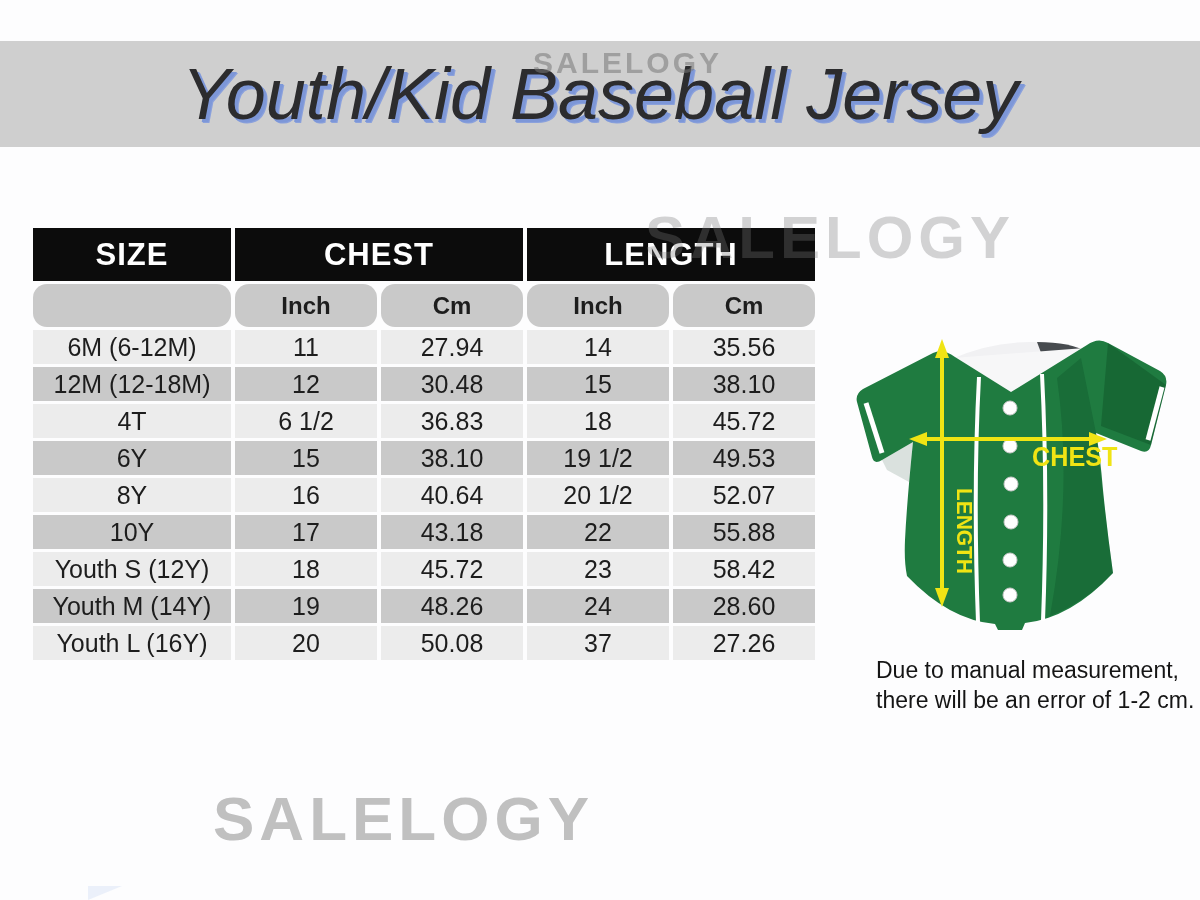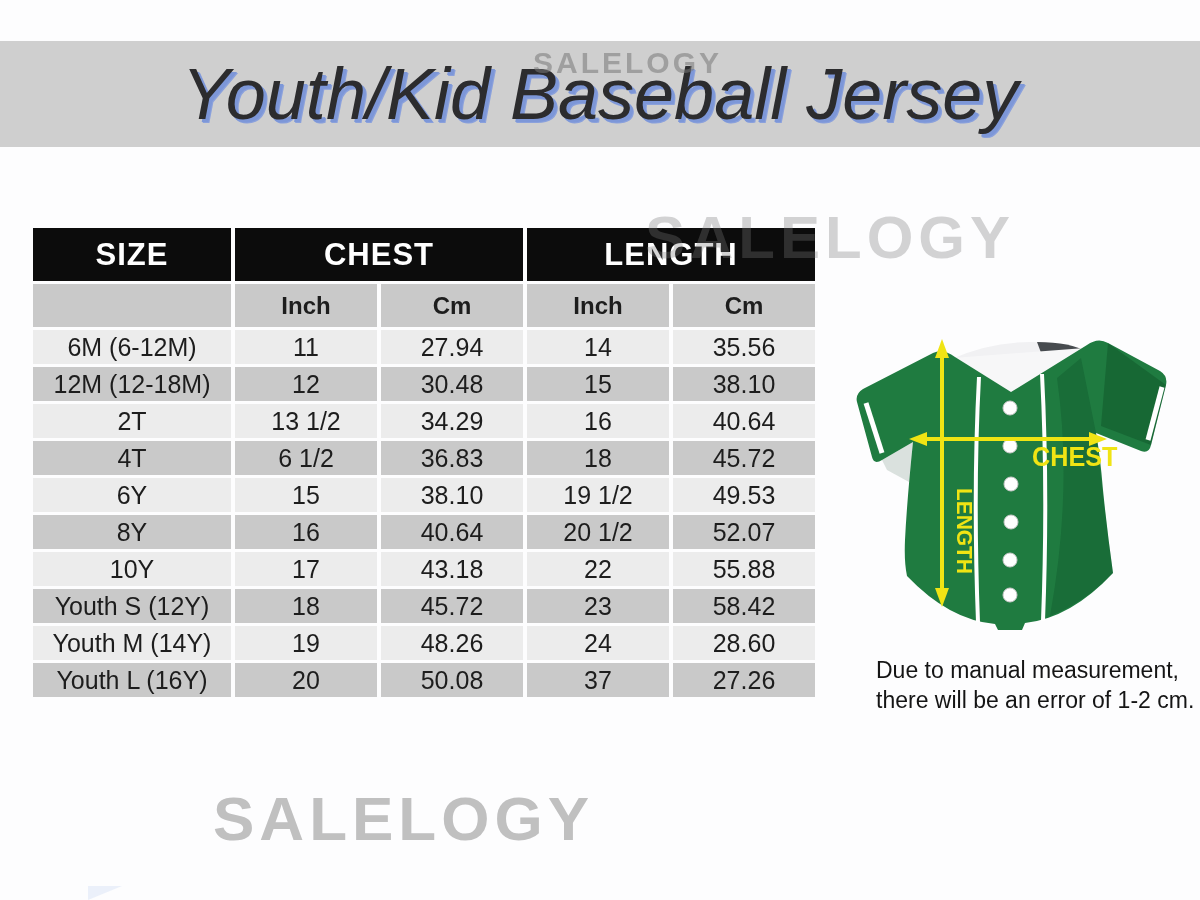--- a/index.html
+++ b/index.html
@@ -15,21 +15,21 @@
   
   .wm{position:absolute;font-weight:bold;white-space:nowrap;pointer-events:none;z-index:6;}
   .wm-top{left:533px;top:46px;font-size:30px;letter-spacing:3px;color:rgba(120,120,120,0.55);}
   .wm-mid{left:645px;top:203px;font-size:60px;letter-spacing:5px;color:rgba(120,120,120,0.32);}
   .wm-bot{left:213px;top:783px;font-size:62px;letter-spacing:5px;color:rgba(100,100,100,0.40);}
 
   
   table.size-chart{position:absolute;left:29px;top:225px;border-collapse:separate;border-spacing:4px 3px;z-index:2;}
   .size-chart th,.size-chart td{text-align:center;vertical-align:middle;padding:0;color:#1d1d1d;}
   .size-chart thead th.black{background:#0c0c0c;color:#ffffff;font-weight:bold;font-size:31px;height:53px;letter-spacing:1px;margin-left:48px;}
-  .size-chart thead td.sub{background:#c9c9c9;font-weight:bold;font-size:24px;height:43px;}
+  .size-chart thead td.sub{background:#c9c9c9;font-weight:bold;font-size:24px;height:43px;border-radius:14px;}
   .size-chart tbody td{font-size:25px;height:34px;}
   .size-chart tbody tr:nth-child(odd) td{background:#ececec;}
   .size-chart tbody tr:nth-child(even) td{background:#c9c9c9;}
 
   
   .jersey-wrap{position:absolute;left:845px;top:330px;width:350px;height:320px;z-index:3;}
 
   
   .note{position:absolute;left:876px;top:655px;width:330px;font-size:23px;line-height:30px;color:#151515;z-index:3;}
 
@@ -79,27 +79,20 @@
         <td>27.94</td>
         <td>14</td>
         <td>35.56</td>
       </tr>
       <tr>
         <td>12M (12-18M)</td>
         <td>12</td>
         <td>30.48</td>
         <td>15</td>
         <td>38.10</td>
-      </tr>
-      <tr>
-        <td>2T</td>
-        <td>13 1/2</td>
-        <td>34.29</td>
-        <td>16</td>
-        <td>40.64</td>
       </tr>
       <tr>
         <td>4T</td>
         <td>6 1/2</td>
         <td>36.83</td>
         <td>18</td>
         <td>45.72</td>
       </tr>
       <tr>
         <td>6Y</td>

